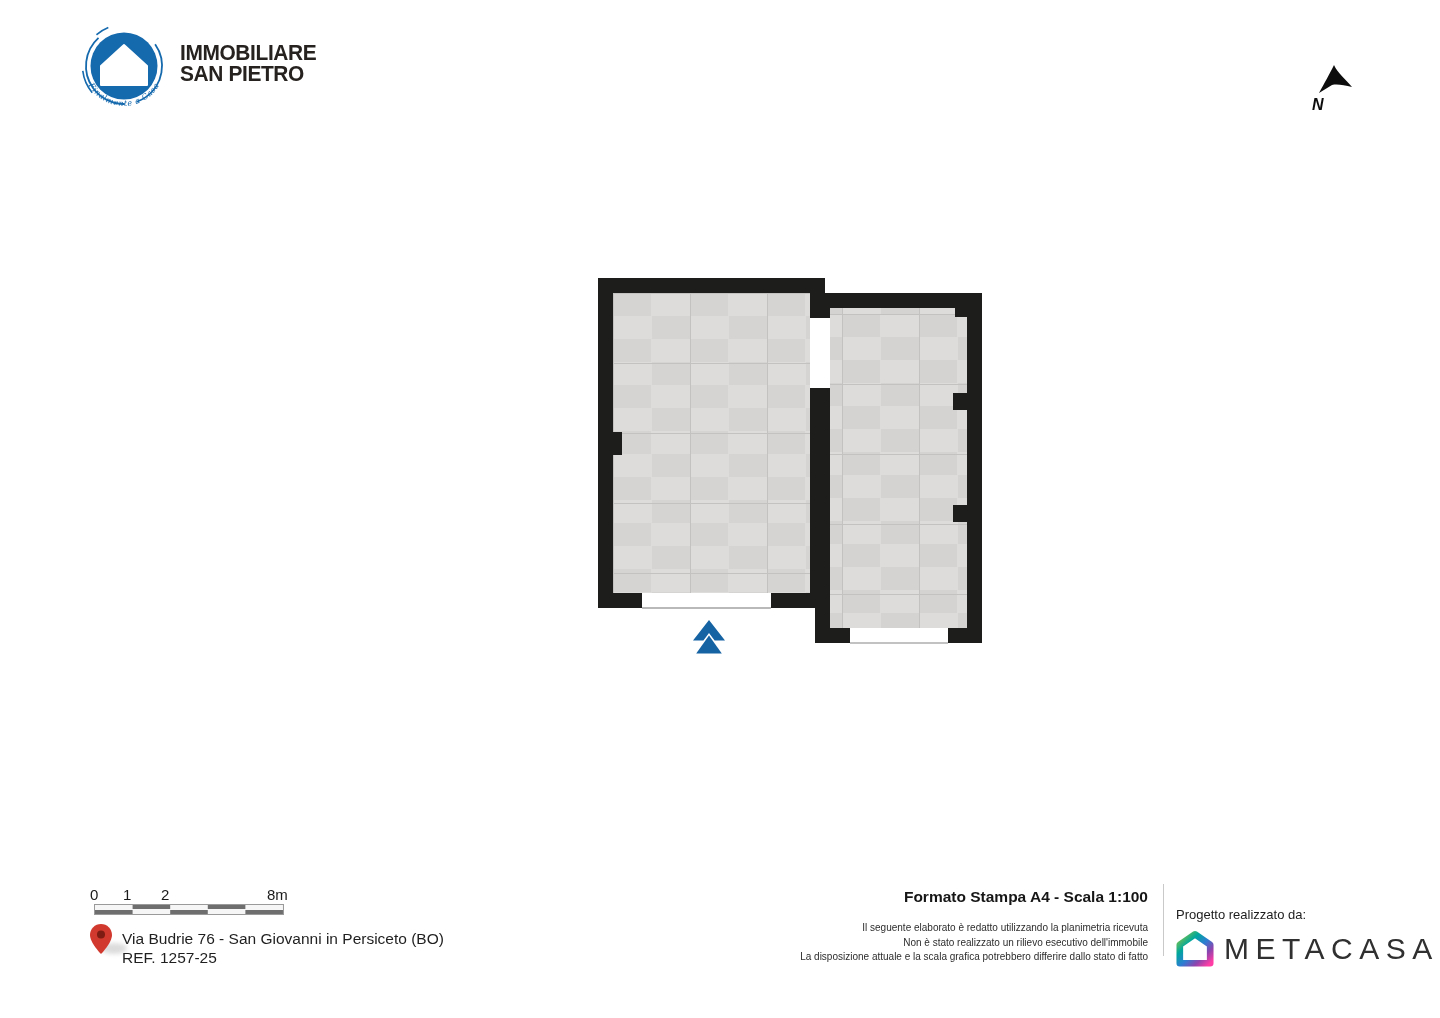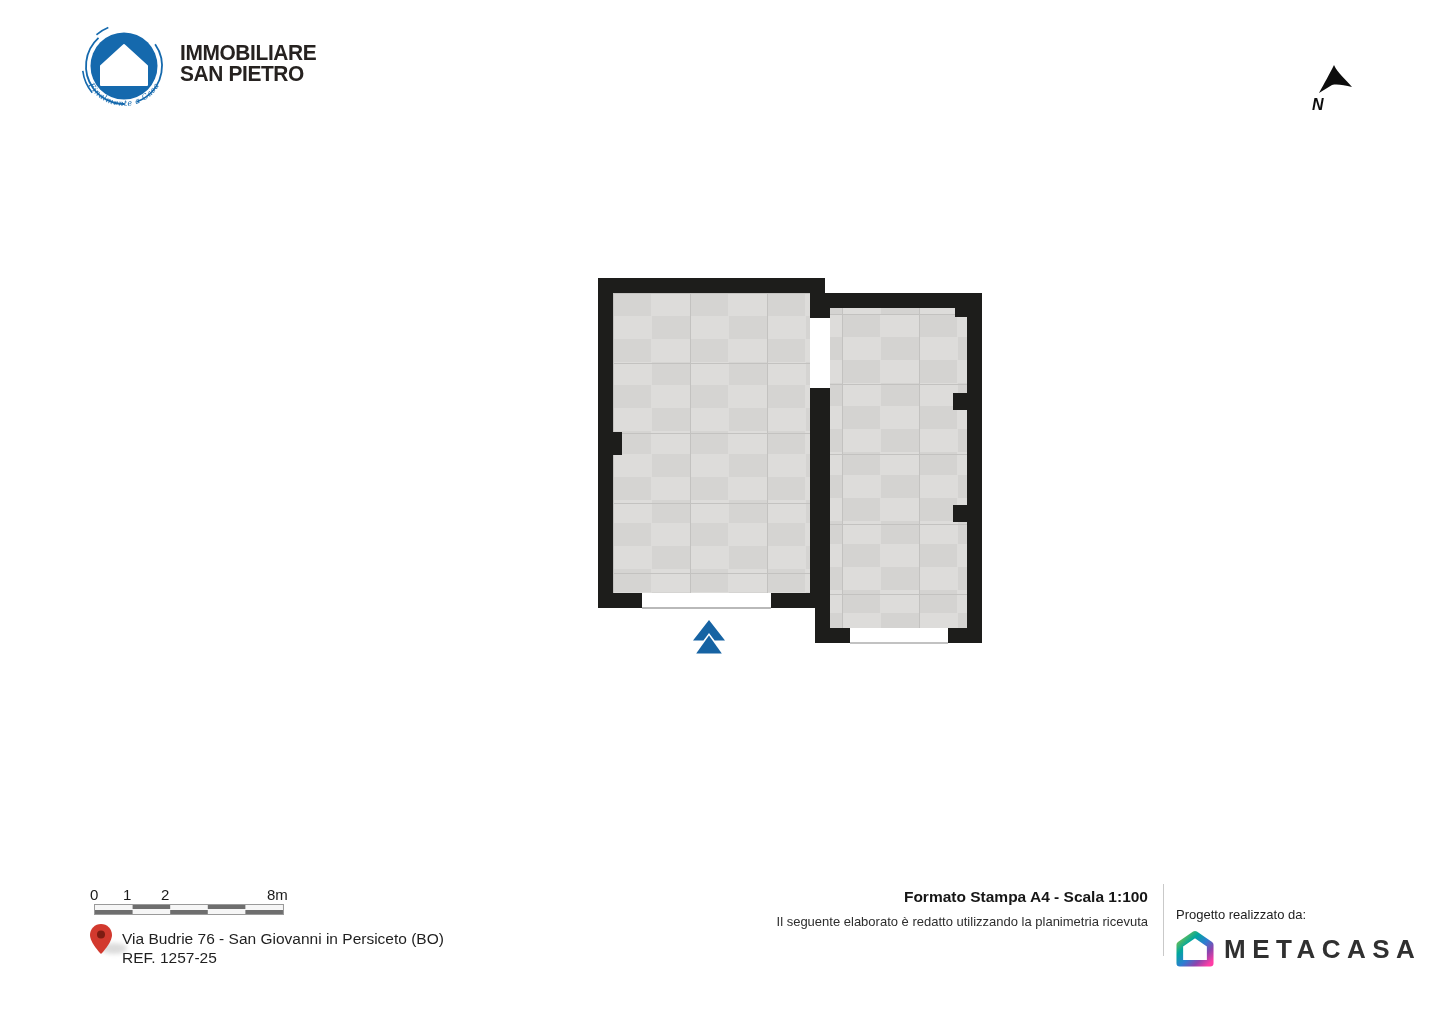--- a/index.html
+++ b/index.html
@@ -72,28 +72,28 @@
   }
   .pin { position: absolute; left: 90px; top: 924px; }
   .address {
     position: absolute; left: 122px; top: 929px;
     font-size: 15.5px; color: #1f1f1f; line-height: 19px;
   }
 
   
   .print-info { position: absolute; right: 292px; top: 888px; text-align: right; }
   .print-info .title { font-weight: bold; font-size: 15.5px; color: #161616; text-align: right; }
-  .print-info .lines { margin-top: 9px; font-size: 13px; color: #2d2d2d; line-height: 14.5px; }
+  .print-info .lines { margin-top: 15px; font-size: 10px; color: #2d2d2d; line-height: 14.5px; }
 
   .credits-divider { position: absolute; left: 1163px; top: 884px; width: 1px; height: 72px; background: #c9c9c9; }
   .credits { position: absolute; left: 1176px; top: 887px; margin-top: 20px; }
   .credits .label { font-size: 13px; color: #1c1c1c; }
   .credits .logo-row { display: flex; align-items: center; gap: 10px; margin-top: 8px; }
   .credits .brand {
-    font-size: 26px; letter-spacing: 6.5px; color: #303030; font-weight: bold;
+    font-size: 30px; letter-spacing: 6.5px; color: #303030; font-weight: normal;
   }
 </style>
 </head>
 <body>
 
 <div class="page">
 
   <div class="logo-wrap">
     <svg width="96" height="96" viewBox="0 0 96 96">
       <circle cx="48" cy="44" r="33.5" fill="#1569ad"></circle>
@@ -154,20 +154,22 @@
   </svg>
   <div class="address">
     <div>Via Budrie 76 - San Giovanni in Persiceto (BO)</div>
     <div>REF. 1257-25</div>
   </div>
 
   <div class="print-info">
     <div class="title">Formato Stampa A4 - Scala 1:100</div>
     <div class="lines">
       <div>Il seguente elaborato è redatto utilizzando la planimetria ricevuta</div>
+      <div>Non è stato realizzato un rilievo esecutivo dell'immobile</div>
+      <div>La disposizione attuale e la scala grafica potrebbero differire dallo stato di fatto</div>
     </div>
   </div>
 
   <div class="credits-divider"></div>
   <div class="credits">
     <div class="label">Progetto realizzato da:</div>
     <div class="logo-row">
       <svg width="38" height="38" viewBox="0 0 40 40">
         <defs>
           <linearGradient id="mcg" x1="0" y1="0" x2="1" y2="1">

